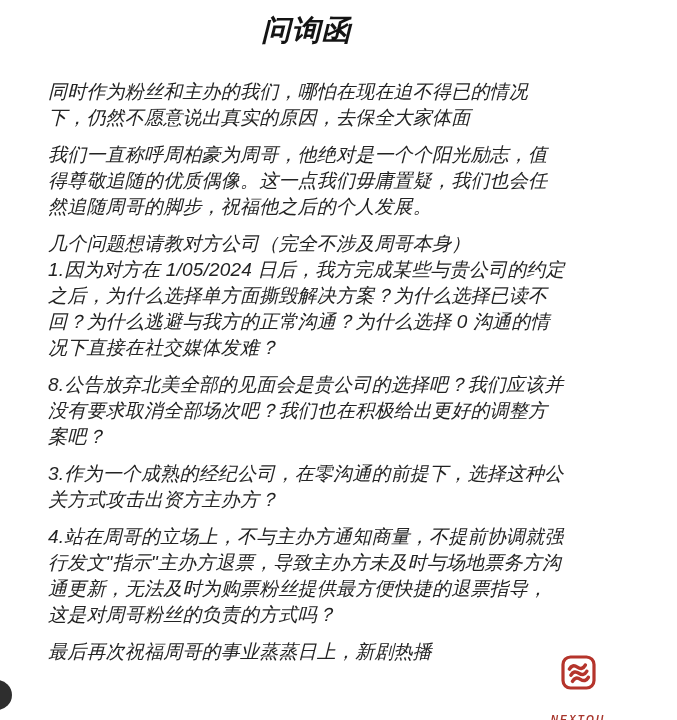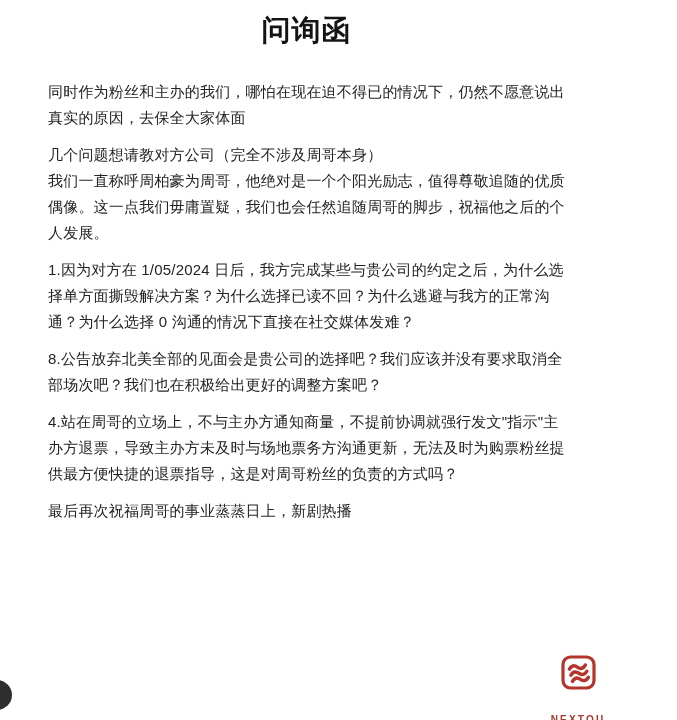--- a/index.html
+++ b/index.html
@@ -14,33 +14,34 @@
     overflow: hidden;
     font-family: "Liberation Sans", "DejaVu Sans", sans-serif;
     color: #222222;
   }
   .page {
     position: relative;
     box-sizing: border-box;
     width: 601px;
     height: 720px;
     padding: 10px 36px 0 48px;
+    font-style: italic;
   }
   .doc-title {
     margin: 0 0 29px 0;
     font-size: 29px;
     line-height: 40px;
     font-weight: 700;
     text-align: center;
     color: #141414;
     letter-spacing: 1px;
   }
   .para {
     margin: 0 0 11px 0;
-    font-size: 15px;
+    font-size: 19px;
     line-height: 26px;
     letter-spacing: 0.2px;
     color: #232323;
     text-align: left;
   }
   .para.no-gap {
     margin-bottom: 0;
   }
   .closing {
     margin-top: 0;
@@ -77,28 +78,29 @@
 </style>
 </head>
 <body>
 
 <div class="page">
 
   <h1 class="doc-title">问询函</h1>
 
   <p class="para">同时作为粉丝和主办的我们，哪怕在现在迫不得已的情况下，仍然不愿意说出真实的原因，去保全大家体面</p>
 
+  <p class="para">我们一直称呼周柏豪为周哥，他绝对是一个个阳光励志，值得尊敬追随的优质偶像。这一点我们毋庸置疑，我们也会任然追随周哥的脚步，祝福他之后的个人发展。</p>
+
   <p class="para no-gap">几个问题想请教对方公司（完全不涉及周哥本身）</p>
-
-  <p class="para">我们一直称呼周柏豪为周哥，他绝对是一个个阳光励志，值得尊敬追随的优质偶像。这一点我们毋庸置疑，我们也会任然追随周哥的脚步，祝福他之后的个人发展。</p>
 
   <p class="para">1.因为对方在 1/05/2024 日后，我方完成某些与贵公司的约定之后，为什么选择单方面撕毁解决方案？为什么选择已读不回？为什么逃避与我方的正常沟通？为什么选择 0 沟通的情况下直接在社交媒体发难？</p>
 
   <p class="para">8.公告放弃北美全部的见面会是贵公司的选择吧？我们应该并没有要求取消全部场次吧？我们也在积极给出更好的调整方案吧？</p>
 
+  <p class="para">3.作为一个成熟的经纪公司，在零沟通的前提下，选择这种公关方式攻击出资方主办方？</p>
 
   <p class="para">4.站在周哥的立场上，不与主办方通知商量，不提前协调就强行发文"指示"主办方退票，导致主办方未及时与场地票务方沟通更新，无法及时为购票粉丝提供最方便快捷的退票指导，这是对周哥粉丝的负责的方式吗？</p>
 
 
   <p class="para closing">最后再次祝福周哥的事业蒸蒸日上，新剧热播</p>
 
   <div class="brand">
     <span class="brand-icon">
       <svg viewBox="0 0 37 37" width="37" height="37" aria-hidden="true">
         <rect x="3" y="3" width="31" height="31" rx="7.5" fill="none" stroke="#b5342b" stroke-width="3.2"></rect>

